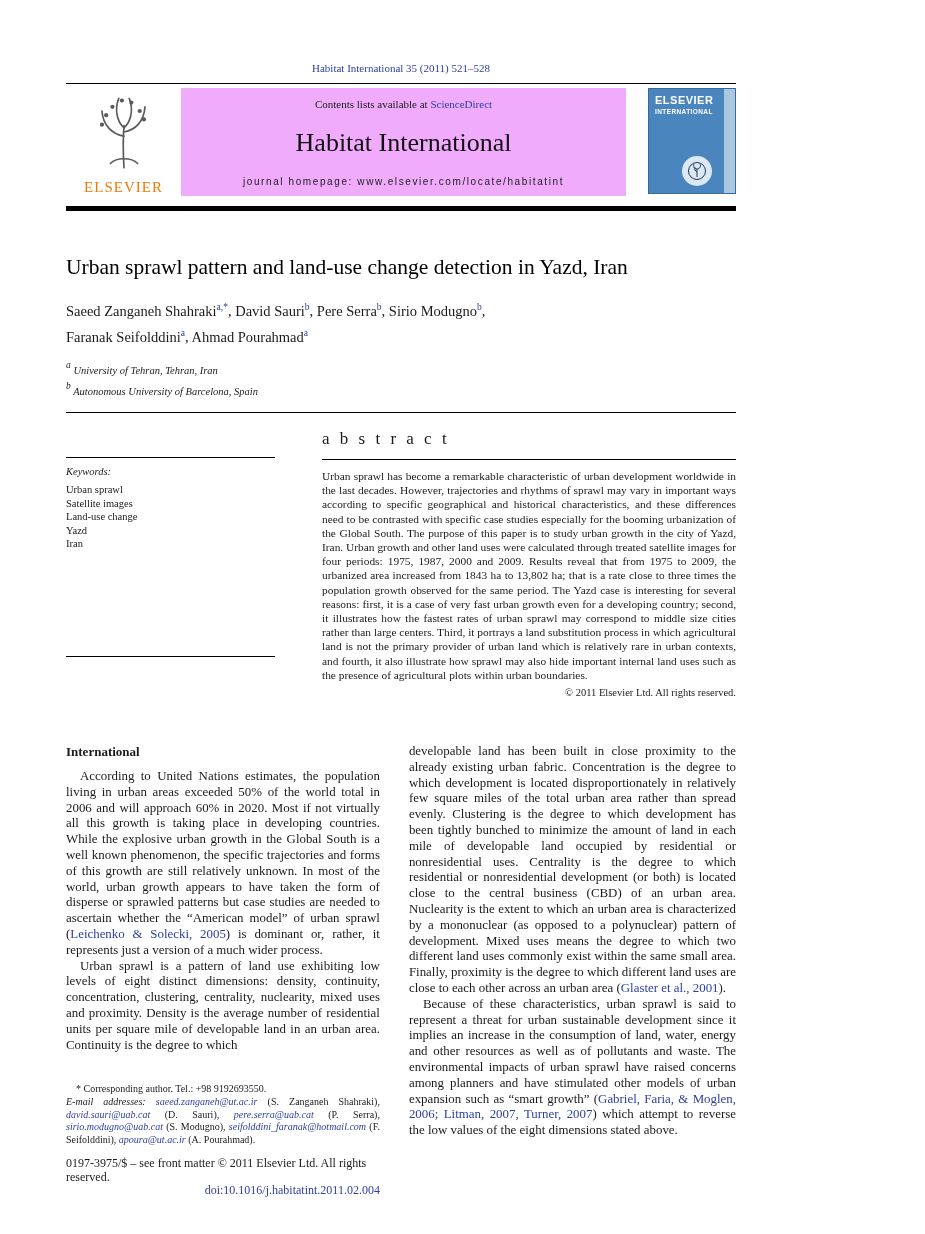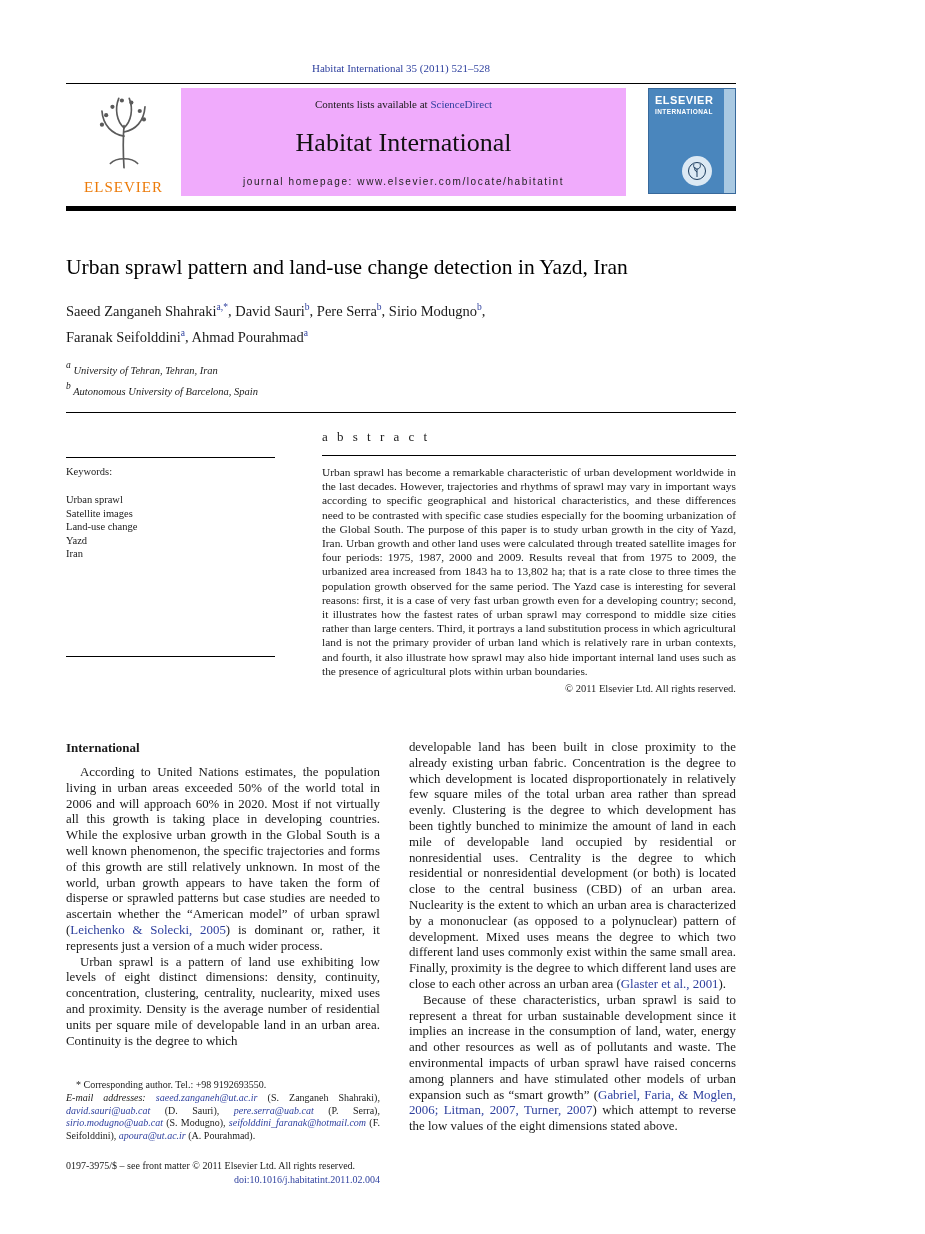--- a/index.html
+++ b/index.html
@@ -25,37 +25,37 @@
   .cover-emblem{position:absolute;bottom:7px;left:33px;width:30px;height:30px;border-radius:50%;background:#dce9f4;display:flex;align-items:center;justify-content:center;}
   .black-bar{height:5px;background:#000;margin-top:10px;}
   .article-title{font-size:21.5px;margin-top:44px;color:#000000;}
   .authors{margin-top:16px;font-size:14.5px;line-height:22px;}
   .seg-sup{font-size:9.5px;vertical-align:6px;}
   .seg-suplink{font-size:9.5px;vertical-align:6px;color:#2d3f9e;}
   .affiliations{margin-top:10px;font-size:10.5px;font-style:italic;line-height:14.5px;}
   .full-rule{border-top:1px solid #000;margin-top:13px;}
   .info-section{display:flex;margin-top:16px;}
   .keywords-box{width:209px;border-top:1px solid #000;border-bottom:1px solid #000;margin-top:28px;height:200px;box-sizing:border-box;padding-top:7px;font-size:10.5px;line-height:13.4px;}
-  .keywords-label{margin-bottom:15px;}
+  .keywords-label{font-style:italic;margin-bottom:5px;}
   .abstract-col{flex:1;margin-left:47px;}
-  .abstract-heading{font-size:13px;letter-spacing:3px;padding-bottom:10px;border-bottom:1px solid #000;}
+  .abstract-heading{font-size:17px;letter-spacing:3px;padding-bottom:10px;border-bottom:1px solid #000;}
   .abstract-text{font-size:11.4px;line-height:14.2px;text-align:justify;margin-top:9px;}
   .abstract-copyright{font-size:10.5px;text-align:right;margin-top:5px;}
   .body-columns{display:flex;margin-top:46px;}
   .col-left{width:382px;display:flex;flex-direction:column;}
   .col-right{width:398px;margin-left:29px;}
   .section-heading{font-weight:bold;font-size:13px;margin-bottom:9px;}
   .para{font-size:12.9px;line-height:15.8px;text-align:justify;}
   .para.indent{text-indent:14px;}
   .footnote{margin-top:30px;font-size:10px;line-height:12.6px;text-align:justify;}
   .footnote .fn1{text-indent:10px;}
   .seg-link{color:#2d3f9e;}
   .seg-italic{font-style:italic;}
   .seg-linkitalic{color:#2d3f9e;font-style:italic;}
-  .footer-lines{margin-top:17px;font-size:10px;line-height:13.5px;}
+  .footer-lines{margin-top:11px;font-size:12px;line-height:13.5px;}
   .doi{color:#2d3f9e;text-align:right;}
 </style>
 </head>
 <body>
 
 <div class="page">
 
   <div class="top-citation">Habitat International 35 (2011) 521–528</div>
   <div class="rule"></div>
 

